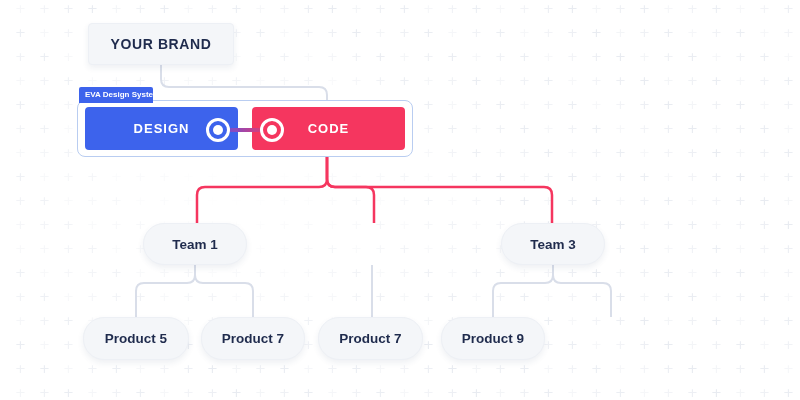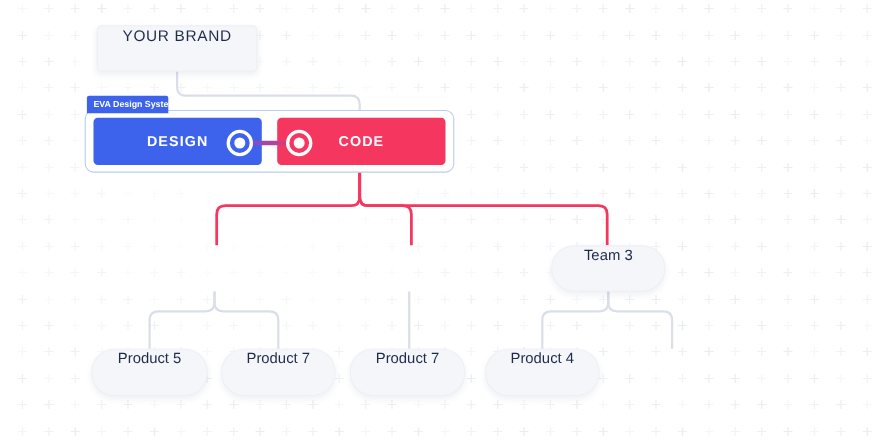--- a/index.html
+++ b/index.html
@@ -31,26 +31,26 @@
     position:absolute;inset:0;z-index:0;pointer-events:none;
     background:radial-gradient(ellipse 430px 250px at 30% 48%, #ffffff 0%, rgba(255,255,255,0) 72%);
   }
 
   svg.connectors{position:absolute;left:0;top:0;z-index:1;}
   .c-grey{fill:none;stroke:var(--grey-line);stroke-width:2;}
   .c-pink{fill:none;stroke:var(--pink);stroke-width:2.5;}
 
   .node{
     position:absolute;z-index:2;
-    display:flex;align-items:flex-start;justify-content:center;
+    display:flex;align-items:center;justify-content:center;
     background:var(--node-bg);
     border:1px solid var(--node-border);
     box-shadow:0 3px 6px rgba(40,60,100,0.08);
     color:var(--text-navy);
-    font-weight:400;font-size:13.5px;
+    font-weight:700;font-size:13.5px;
     box-sizing:border-box;
   }
 
   .brand-box{left:88px;top:23px;width:146px;height:42px;border-radius:4px;
     font-size:14px;letter-spacing:0.6px;}
 
   .eva-tab{
     position:absolute;z-index:3;left:79px;top:87px;width:74px;height:16px;
     background:var(--blue);color:#ffffff;
     border-radius:2px 2px 0 0;
@@ -702,30 +702,33 @@
   </div>
 
   <div class="link-line"></div>
   <div class="link-dot dot-design">
       <i></i>
     </div>
   <div class="link-dot dot-code">
       <i></i>
     </div>
 
+  <div class="node pill team-1">
+    <span>Team 1</span>
+  </div>
   <div class="node pill team-3">
     <span>Team 3</span>
   </div>
 
   <div class="node pill product-1">
     <span>Product 5</span>
   </div>
   <div class="node pill product-2">
     <span>Product 7</span>
   </div>
   <div class="node pill product-3">
     <span>Product 7</span>
   </div>
   <div class="node pill product-4">
-    <span>Product 4</span>
+    <span>Product 9</span>
   </div>
 
 </div>
 
 </body></html>

